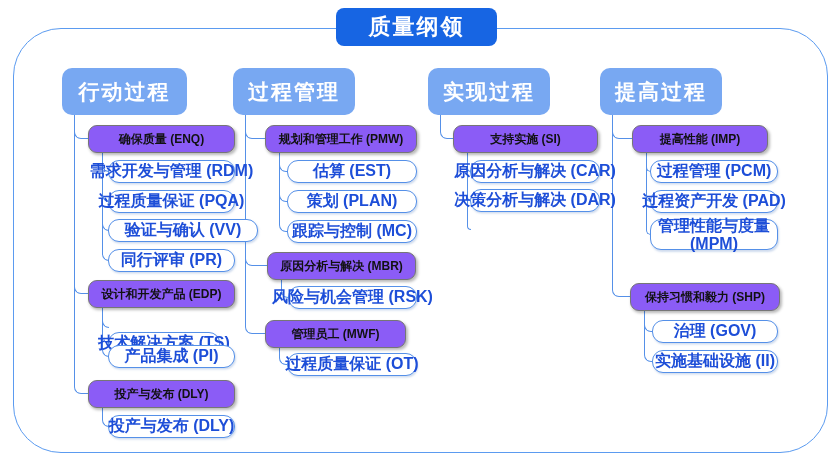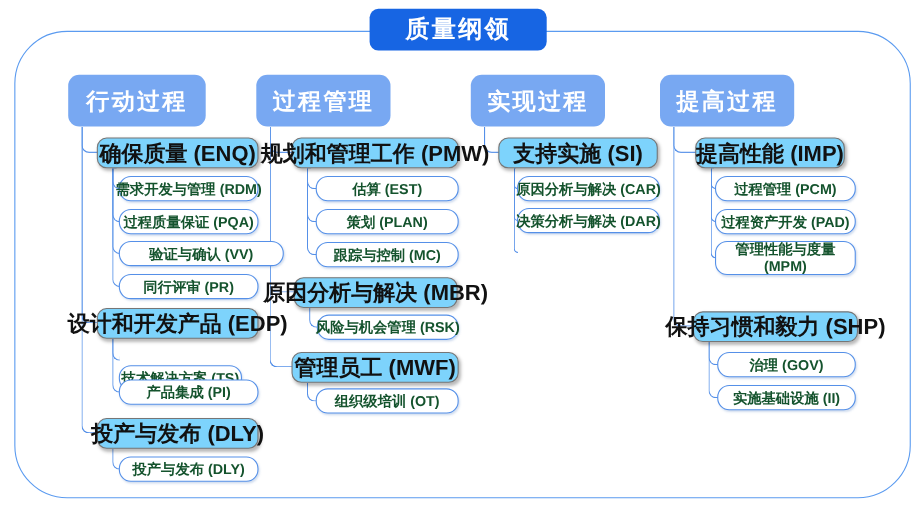--- a/index.html
+++ b/index.html
@@ -17,30 +17,30 @@
     font-size:22px; letter-spacing:2px; display:flex; align-items:center;
     justify-content:center; z-index:3; box-sizing:border-box;
   }
   .hdr {
     position:absolute; height:47px; background:#78a8f2; border-radius:10px;
     color:#ffffff; font-weight:bold; font-size:21px; letter-spacing:2px;
     display:flex; align-items:center; justify-content:center; z-index:2;
     box-sizing:border-box;
   }
   .gbox {
-    position:absolute; height:28px; background:#7dd3fc;
+    position:absolute; height:28px; background:#8b5cf6;
     border:1.5px solid #767676; border-radius:9px; color:#111111;
-    font-weight:bold; font-size:20px; white-space:nowrap;
+    font-weight:bold; font-size:12px; white-space:nowrap;
     display:flex; align-items:center; justify-content:center; z-index:2;
     box-shadow:1.5px 2px 3px rgba(0,0,0,0.28); box-sizing:border-box;
   }
   .wbox {
     position:absolute; height:23px; background:#ffffff;
-    border:1.5px solid #5590e8; border-radius:11px; color:#14532d;
-    font-weight:bold; font-size:13px; white-space:nowrap;
+    border:1.5px solid #5590e8; border-radius:11px; color:#1d4ed8;
+    font-weight:bold; font-size:16px; white-space:nowrap;
     display:flex; align-items:center; justify-content:center; z-index:2;
     box-shadow:1px 1.5px 2px rgba(100,140,200,0.30); box-sizing:border-box;
   }
   .wbox.tall {
     height:31px; white-space:normal; line-height:1.08; text-align:center;
     padding:0 6px;
   }
   .line-elbow {
     position:absolute; border-left:1.5px solid #5590e8;
     border-bottom:1.5px solid #5590e8; border-bottom-left-radius:7px;
@@ -68,22 +68,22 @@
   <div class="gbox" style="left:88px;top:380px;width:147px">投产与发布 (DLY)</div>
   <div class="wbox" style="left:108px;top:415px;width:127px">投产与发布 (DLY)</div>
 
   <div class="hdr" style="left:233px;top:68px;width:122px">过程管理</div>
   <div class="gbox" style="left:265px;top:125px;width:152px">规划和管理工作 (PMW)</div>
   <div class="wbox" style="left:287px;top:160px;width:130px">估算 (EST)</div>
   <div class="wbox" style="left:287px;top:220px;width:130px">跟踪与控制 (MC)</div>
   <div class="wbox" style="left:287px;top:190px;width:130px">策划 (PLAN)</div>
   <div class="gbox" style="left:267px;top:252px;width:149px">原因分析与解决 (MBR)</div>
   <div class="wbox" style="left:288px;top:286px;width:129px">风险与机会管理 (RSK)</div>
-  <div class="gbox" style="left:265px;top:320px;width:152px">管理员工 (MWF)</div>
-  <div class="wbox" style="left:287px;top:353px;width:130px">组织级培训 (OT)</div>
+  <div class="gbox" style="left:265px;top:320px;width:141px">管理员工 (MWF)</div>
+  <div class="wbox" style="left:287px;top:353px;width:130px">过程质量保证 (OT)</div>
 
   <div class="hdr" style="left:428px;top:68px;width:122px">实现过程</div>
   <div class="gbox" style="left:453px;top:125px;width:145px">支持实施 (SI)</div>
   <div class="wbox" style="left:470px;top:160px;width:130px">原因分析与解决 (CAR)</div>
   <div class="wbox" style="left:470px;top:189px;width:130px">决策分析与解决 (DAR)</div>
 
   <div class="hdr" style="left:600px;top:68px;width:122px">提高过程</div>
   <div class="gbox" style="left:632px;top:125px;width:136px">提高性能 (IMP)</div>
   <div class="wbox" style="left:650px;top:160px;width:128px">过程管理 (PCM)</div>
   <div class="wbox" style="left:650px;top:190px;width:128px">过程资产开发 (PAD)</div>

